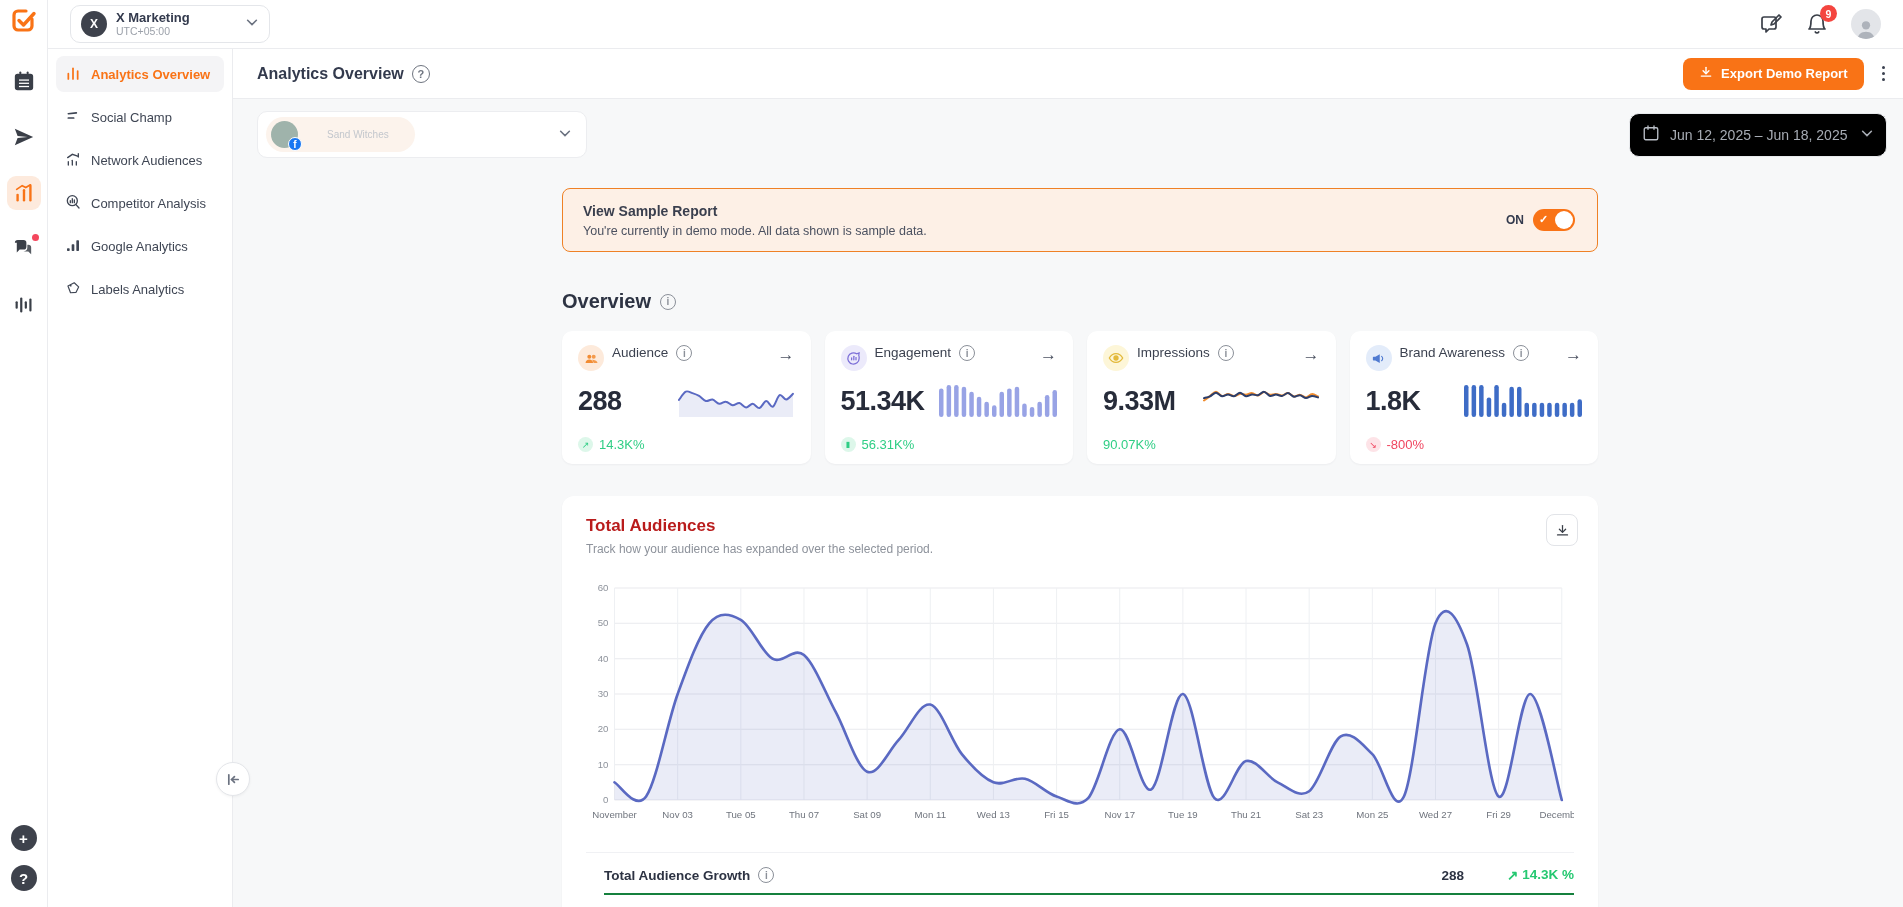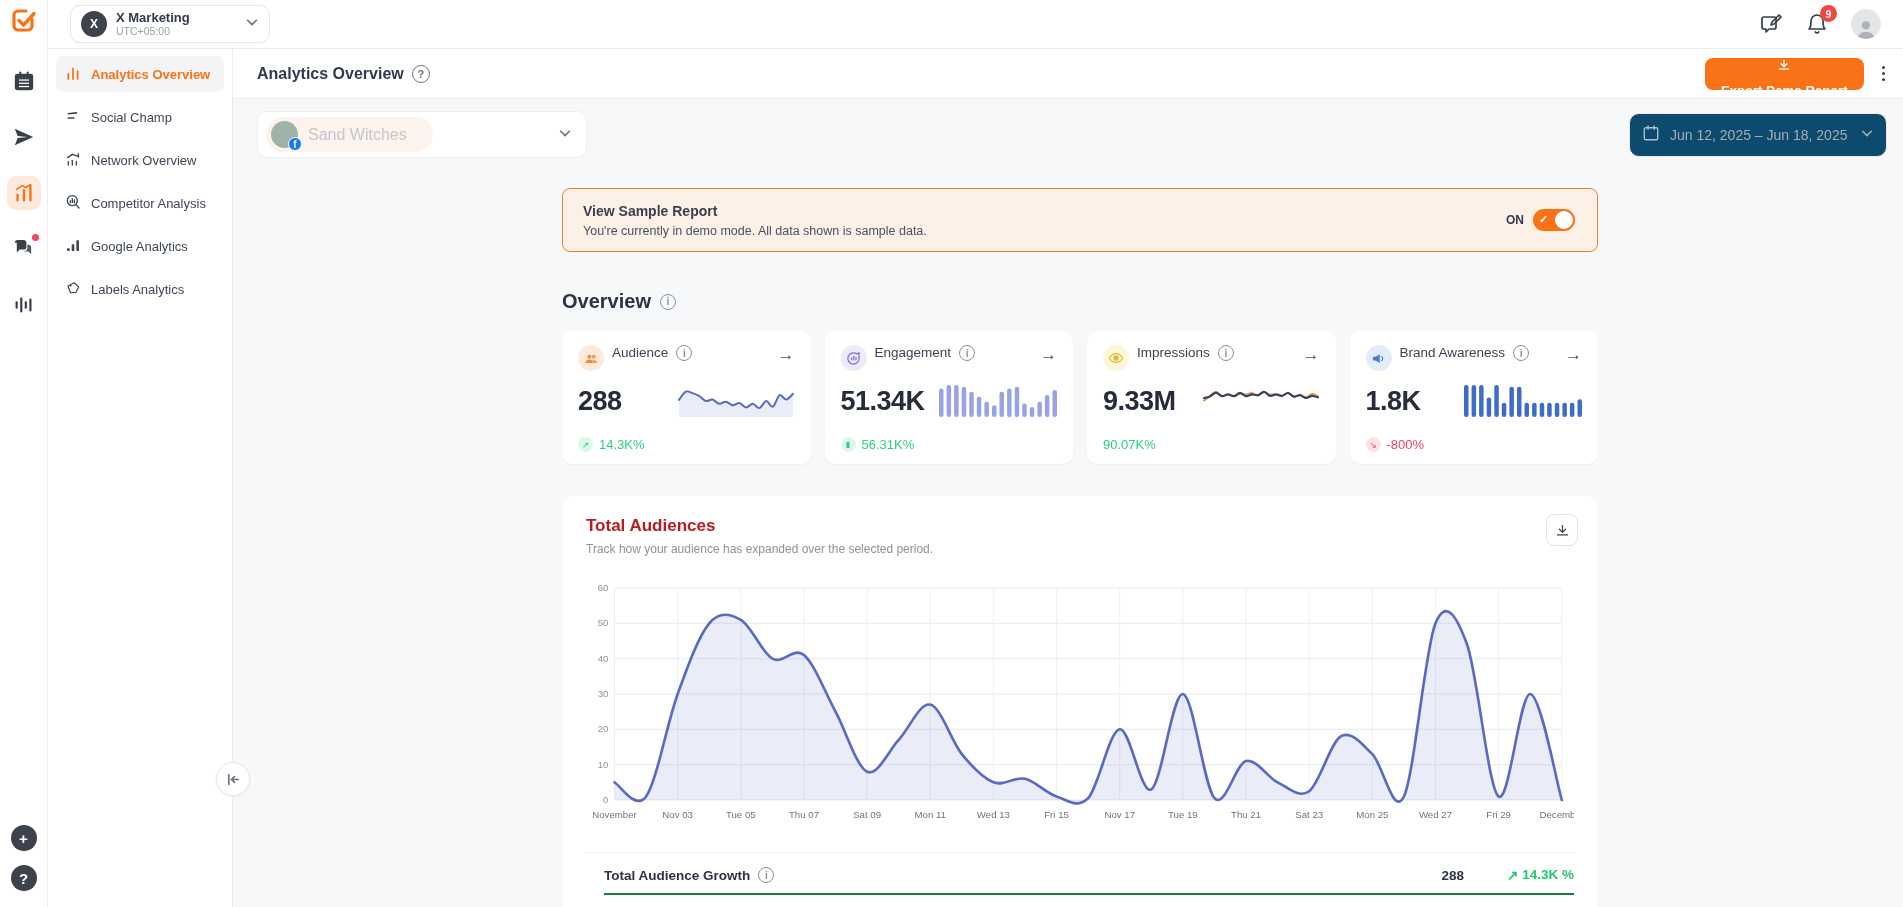--- a/index.html
+++ b/index.html
@@ -47,39 +47,39 @@
     color:#6b7280; font-size:14px; cursor:pointer; z-index:15; box-shadow:0 1px 3px rgba(0,0,0,.05); }
 
   
   .page-header { position:absolute; left:233px; top:49px; right:0; height:50px; background:#fff;
     border-bottom:1px solid #ebecef; display:flex; align-items:center; padding:0 14px 0 24px; }
   .page-title { font-size:16px; font-weight:bold; color:#333a4d; display:flex; align-items:center; gap:8px; }
   .help-circle { width:18px; height:18px; border-radius:50%; border:1.4px solid #6f7580; color:#6f7580;
     font-size:11px; font-weight:bold; display:flex; align-items:center; justify-content:center; cursor:pointer; }
   .export-btn { margin-left:auto; background:#f97316; color:#fff; border:none; border-radius:8px; height:32px;
     padding:0 16px; font-size:13px; font-weight:bold; display:flex; align-items:center; gap:8px; cursor:pointer;
-    font-family:"Liberation Sans",sans-serif;flex-direction:column; }
+    font-family:"Liberation Sans",sans-serif; }
   .kebab { margin-left:14px; color:#3b4150; font-size:16px; letter-spacing:0; cursor:pointer;
     display:flex; flex-direction:column; gap:2.5px; padding:4px; }
   .kebab i { width:3.5px; height:3.5px; border-radius:50%; background:#3b4150; }
 
   
   .content { position:absolute; left:233px; top:99px; right:0; bottom:0; background:#f7f8f9; overflow:hidden; }
   .filter-row { display:flex; align-items:center; padding:12px 16px 0 24px; }
   .profile-select { width:330px; height:47px; background:#fff; border:1px solid #ecedf0; border-radius:10px;
     display:flex; align-items:center; padding:0 14px 0 8px; cursor:pointer; }
   .profile-chip { display:flex; align-items:center; gap:10px; background:#fcf3ec; border-radius:18px;
     padding:4px 26px 4px 5px; }
   .profile-avatar { position:relative; width:27px; height:27px; border-radius:50%; background:#9fb3ab; }
   .fb-badge { position:absolute; right:-4px; bottom:-3px; width:14px; height:14px; border-radius:50%;
     background:#1877f2; color:#fff; font-size:10px; font-weight:bold; display:flex; align-items:center;
     justify-content:center; border:1.5px solid #fff; }
-  .profile-name { font-size:16px; color:#c3c7cd; }
+  .profile-name { font-size:10px; color:#c3c7cd;margin-left:19px; }
   .profile-select .chev { margin-left:auto; color:#6b7280; }
-  .date-picker { margin-left:auto; width:258px; height:44px; background:#0c4a6e; border:1px solid #e8eaed;
+  .date-picker { margin-left:auto; width:258px; height:44px; background:#000000; border:1px solid #e8eaed;
     border-radius:10px; display:flex; align-items:center; padding:0 12px; gap:10px; cursor:pointer; }
   .date-text { font-size:14px; color:#a7acb4; }
   .date-picker .chev { margin-left:auto; color:#a7acb4; }
 
   .container { width:1036px; margin-left:329px; }
 
   
   .banner { margin-top:30px; height:64px; border:1px solid #ef8126; background:#fdf0e6; border-radius:8px;
     display:flex; align-items:center; padding:0 22px 0 20px; }
   .banner-title { font-size:14px; font-weight:bold; color:#3a3f4e; }
@@ -235,21 +235,21 @@
     <span>Social Champ</span>
   </div>
   <div class="nav-item">
     <span><svg width="16" height="16" viewBox="0 0 24 24" fill="none" stroke="#3f4654" stroke-width="2" stroke-linecap="round">
           <line x1="5" y1="21" x2="5" y2="16"></line>
           <line x1="11" y1="21" x2="11" y2="14"></line>
           <line x1="17" y1="21" x2="17" y2="16"></line>
           <path d="M4 10l7-5 9 3"></path>
           <path d="M20 4v5"></path>
         </svg></span>
-    <span>Network Overview</span>
+    <span>Network Audiences</span>
   </div>
   <div class="nav-item">
     <span><svg width="16" height="16" viewBox="0 0 24 24" fill="none" stroke="#3f4654" stroke-width="2" stroke-linecap="round">
           <circle cx="11" cy="10" r="7.5"></circle>
           <line x1="16.5" y1="16" x2="21" y2="21"></line>
           <line x1="8" y1="13" x2="8" y2="10"></line>
           <line x1="11" y1="13" x2="11" y2="7"></line>
           <line x1="14" y1="13" x2="14" y2="9"></line>
         </svg></span>
     <span>Competitor Analysis</span>

